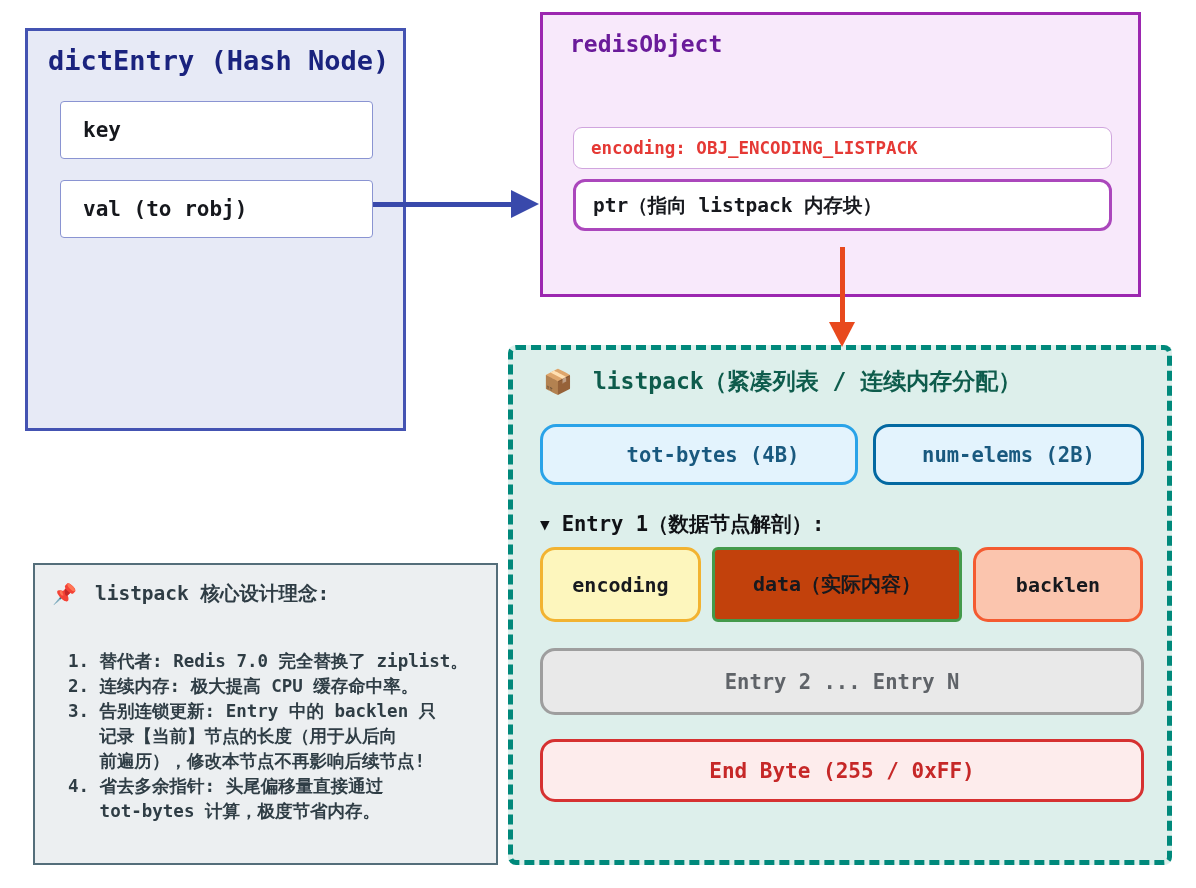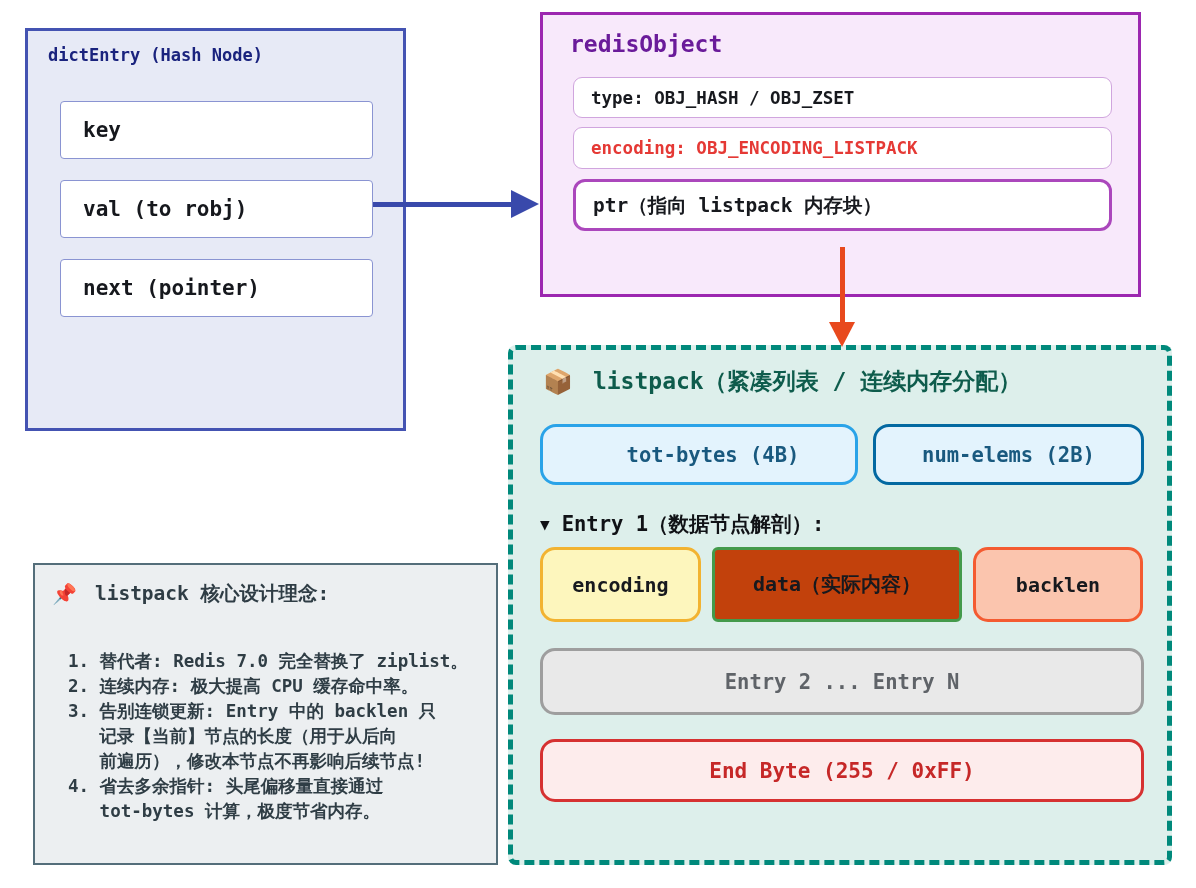--- a/index.html
+++ b/index.html
@@ -13,21 +13,21 @@
   }
   .abs { position: absolute; box-sizing: border-box; }
 
   
   .dict-box {
     left: 25px; top: 28px; width: 381px; height: 403px;
     background: #e7eaf6; border: 3px solid #4453b2;
   }
   .dict-title {
     left: 20px; top: 14px;
-    font-size: 17px; font-weight: 700; color: #1a237e; white-space: nowrap;
+    font-size: 27px; font-weight: 700; color: #1a237e; white-space: nowrap;
   }
   .dict-field {
     left: 32px; width: 313px; height: 58px;
     background: #ffffff; border: 1.6px solid #8a94d2; border-radius: 4px;
     display: flex; align-items: center; padding-left: 22px;
     font-size: 21px; font-weight: 600; color: #16181d; white-space: nowrap;
   }
   .dict-field.f0 { top: 70px; }
   .dict-field.f1 { top: 149px; }
   .dict-field.f2 { top: 228px; }
@@ -147,30 +147,24 @@
 <div class="canvas">
 
   <div class="abs dict-box">
     <div class="abs dict-title">dictEntry (Hash Node)</div>
     <div class="abs dict-field f0">
       <span>key</span>
     </div>
     <div class="abs dict-field f1">
       <span>val (to robj)</span>
     </div>
-    <div class="abs dict-field f2">
-      <span>next (pointer)</span>
-    </div>
   </div>
 
   <div class="abs redis-box">
     <div class="abs redis-title">redisObject</div>
-    <div class="abs redis-row r0">
-      <span>type: OBJ_HASH / OBJ_ZSET</span>
-    </div>
     <div class="abs redis-row r1">
       <span>encoding: OBJ_ENCODING_LISTPACK</span>
     </div>
     <div class="abs redis-row r2">
       <span>ptr（指向 listpack 内存块）</span>
     </div>
   </div>
 
   <div class="abs arrow-blue-line"></div>
   <div class="abs arrow-blue-head"></div>

